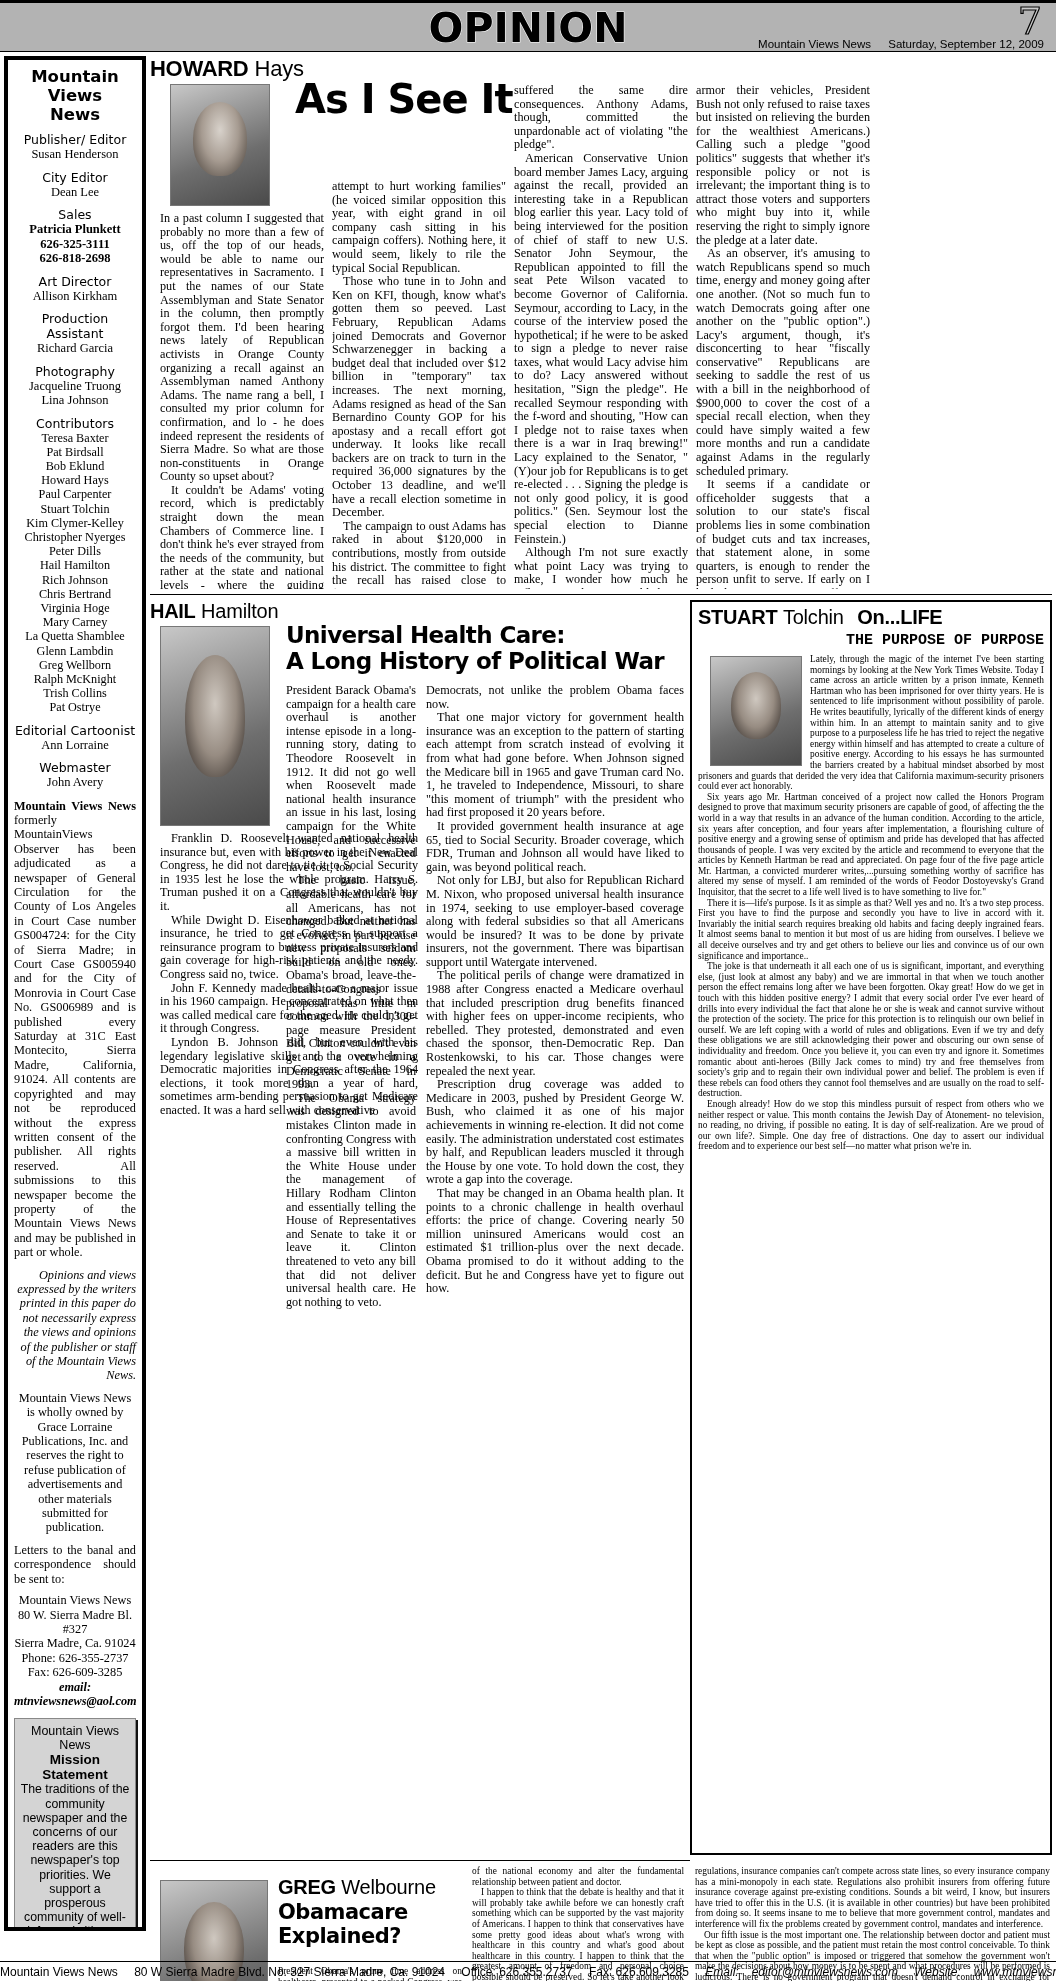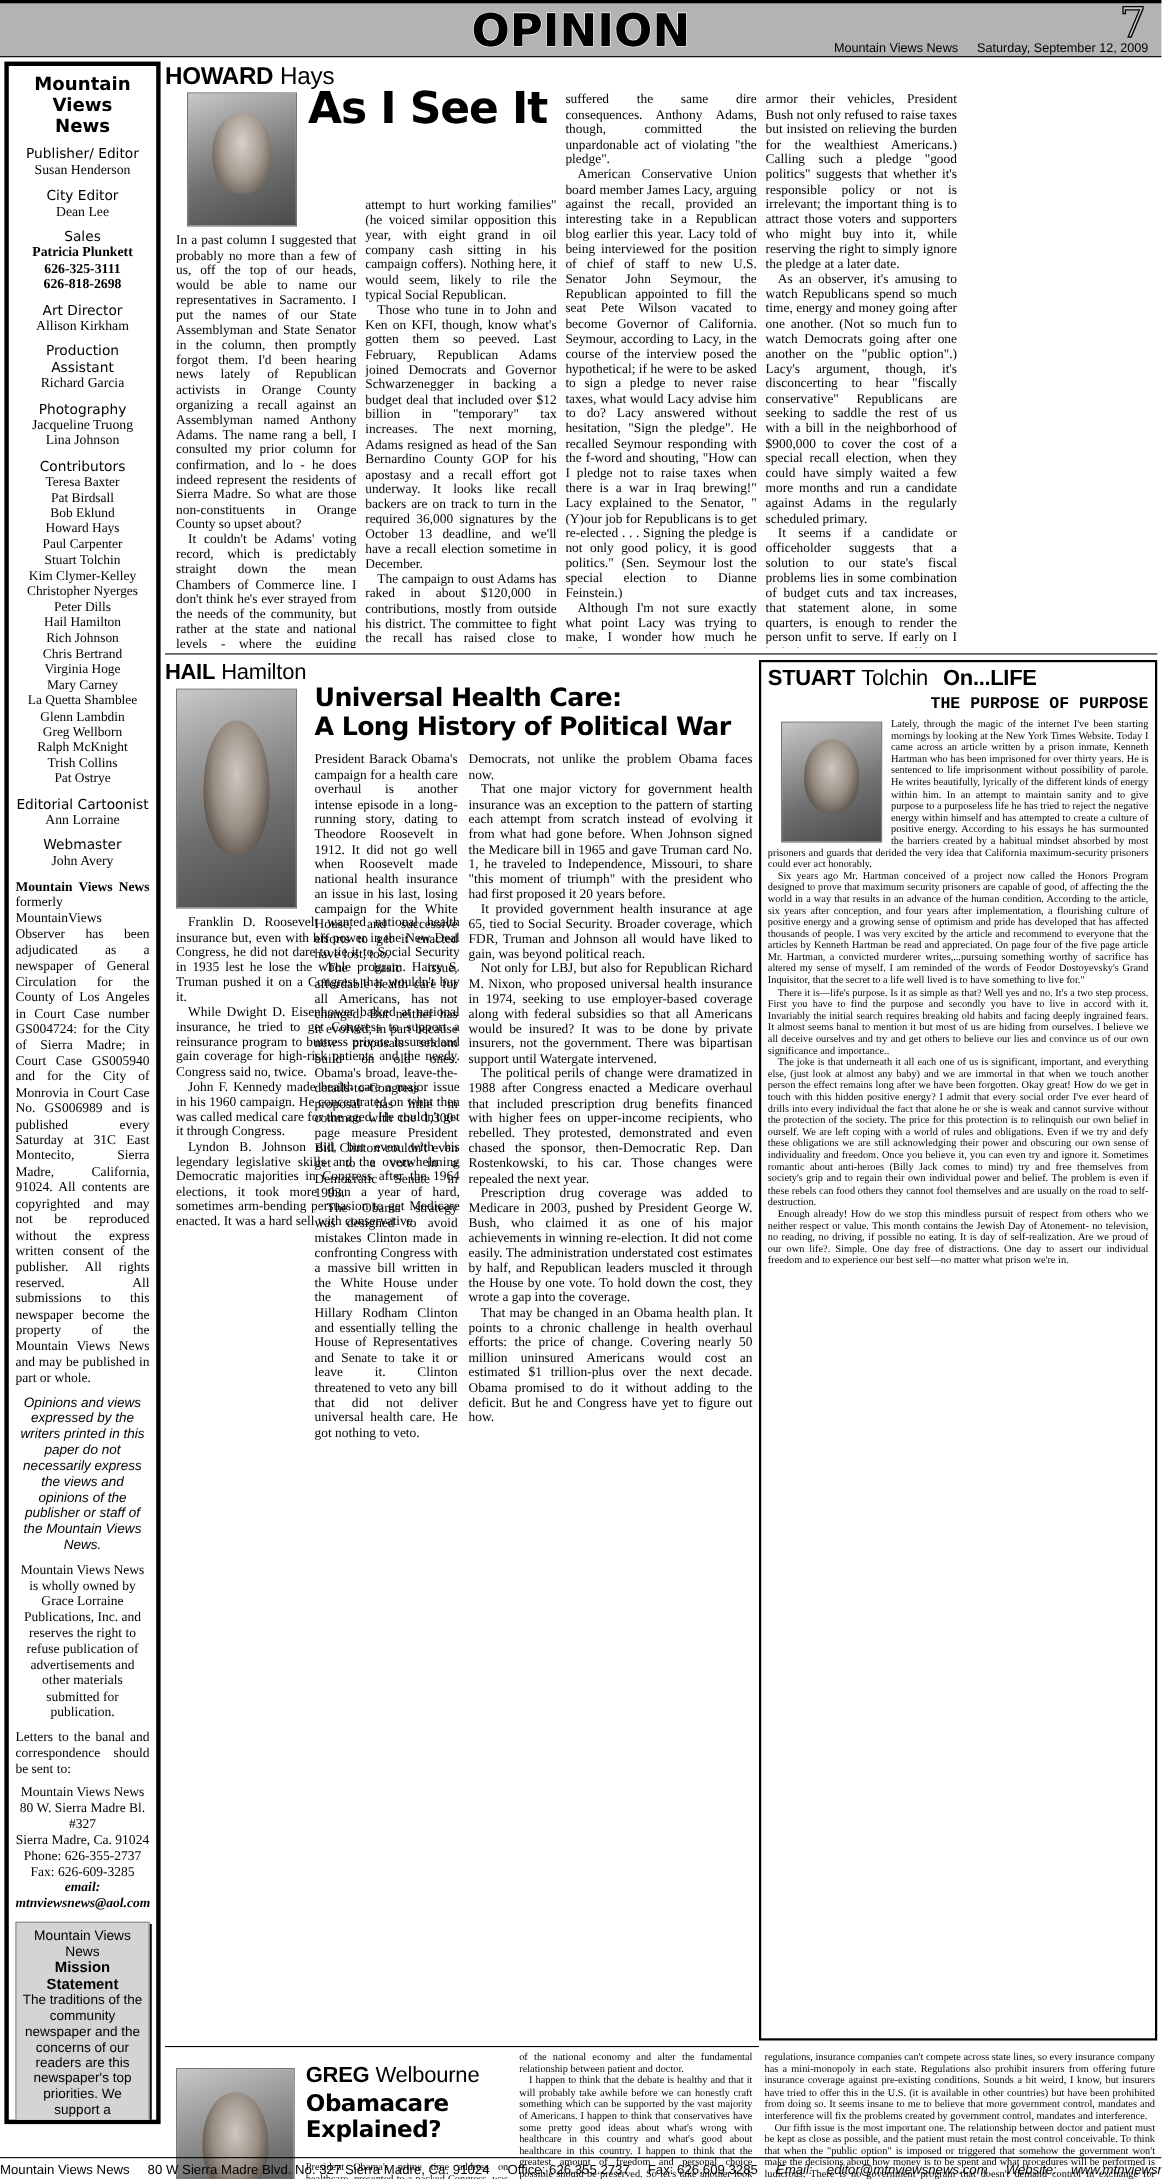--- a/index.html
+++ b/index.html
@@ -78,23 +78,23 @@
     font-family:"Liberation Serif", serif;
     font-size:12.2px; line-height:14.2px; text-align:center;
   }
   .mh-legal {
     font-family:"Liberation Serif", serif;
     font-size:12.3px; line-height:14.4px;
     text-align:justify; margin-top:9px;
   }
   .mh-legal b { font-weight:bold; }
   .mh-italic {
-    font-family:Liberation Sans, sans-serif;
+    font-family:Liberation Serif, serif;
     font-style:italic; font-size:12.3px; line-height:14.4px;
-    text-align:center; margin-top:8px;
+    text-align:right; margin-top:8px;
   }
   .mh-center {
     font-family:"Liberation Serif", serif;
     font-size:12.3px; line-height:14.4px;
     text-align:center; margin-top:8px;
   }
   .mh-letters {
     font-family:"Liberation Serif", serif;
     font-size:12.3px; line-height:14.4px;
     text-align:justify; margin-top:8px;
@@ -135,21 +135,21 @@
   }
   .byline .first { font-weight:bold; letter-spacing:-0.3px; }
   .byline .last { font-weight:normal; letter-spacing:-0.2px; }
   .byline-sm { font-size:20px; line-height:23px; }
 
   .headline {
     font-family:"DejaVu Sans", sans-serif;
     font-weight:bold;
     font-size:40px; line-height:42px;
     letter-spacing:-1px;
-    margin:0 0 4px 0;
+    margin:0 0 4px 15px;
   }
   .headline2 {
     font-family:"DejaVu Sans", sans-serif;
     font-weight:bold;
     font-size:23px; line-height:26px;
     letter-spacing:-0.6px;
     margin:0 0 4px 0;
   }
   .headline3 {
     font-family:"DejaVu Sans", sans-serif;

